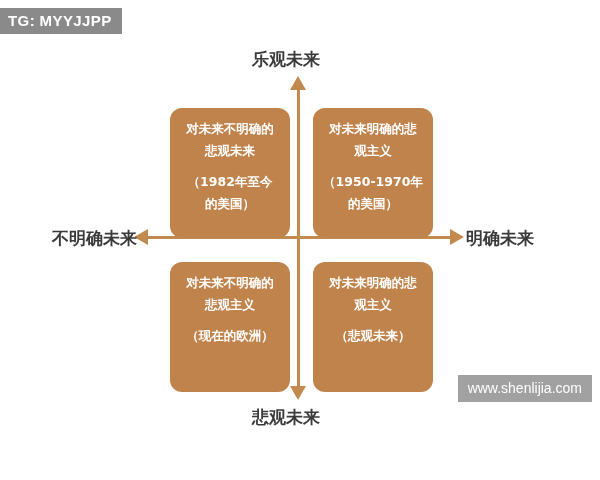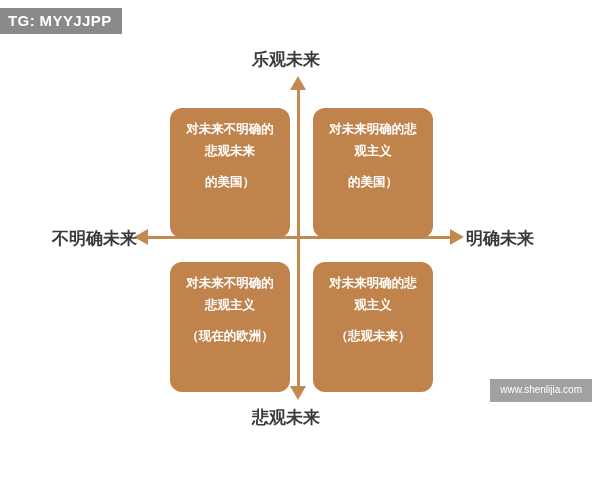--- a/index.html
+++ b/index.html
@@ -37,21 +37,21 @@
     white-space: nowrap;
   }
 
   
   .site-tag {
     position: absolute;
     right: 8px;
     bottom: 14px;
     background: #9a9a9a;
     color: #ffffff;
-    font-size: 10px;
+    font-size: 14px;
     padding: 6px 10px 7px 10px;
     line-height: 1;
     white-space: nowrap;
     opacity: 0.92;
   }
 
   
   .axis-h, .axis-v {
     position: absolute;
     background: #c38a50;
@@ -155,27 +155,29 @@
 
   <div class="axis-label label-top">乐观未来</div>
   <div class="axis-label label-bottom">悲观未来</div>
   <div class="axis-label label-right">明确未来</div>
   <div class="axis-label label-left">不明确未来</div>
 
   <div class="quad quad-tl">
     <span class="line">对未来不明确的</span>
     <span class="line">悲观未来</span>
     <span class="gap"></span>
+    <span class="line">（1982年至今</span>
     <span class="line">的美国）</span>
   </div>
 
   <div class="quad quad-tr">
     <span class="line">对未来明确的悲</span>
     <span class="line">观主义</span>
     <span class="gap"></span>
+    <span class="line">（1950-1970年</span>
     <span class="line">的美国）</span>
   </div>
 
   <div class="quad quad-bl">
     <span class="line">对未来不明确的</span>
     <span class="line">悲观主义</span>
     <span class="gap"></span>
     <span class="line">（现在的欧洲）</span>
   </div>
 

